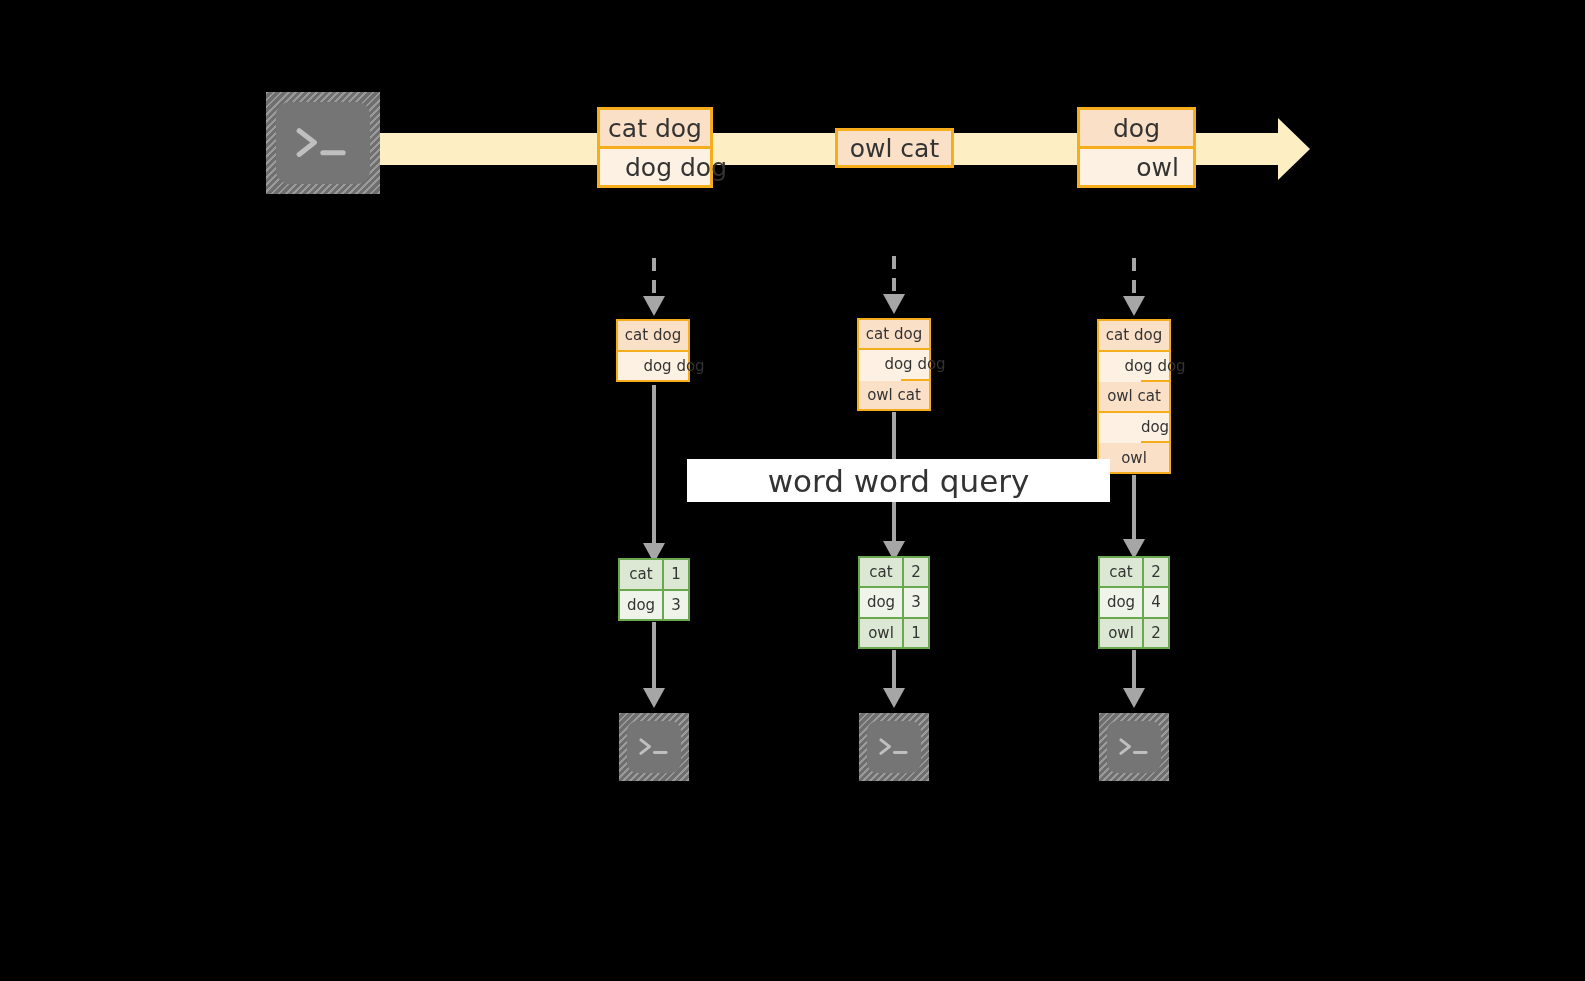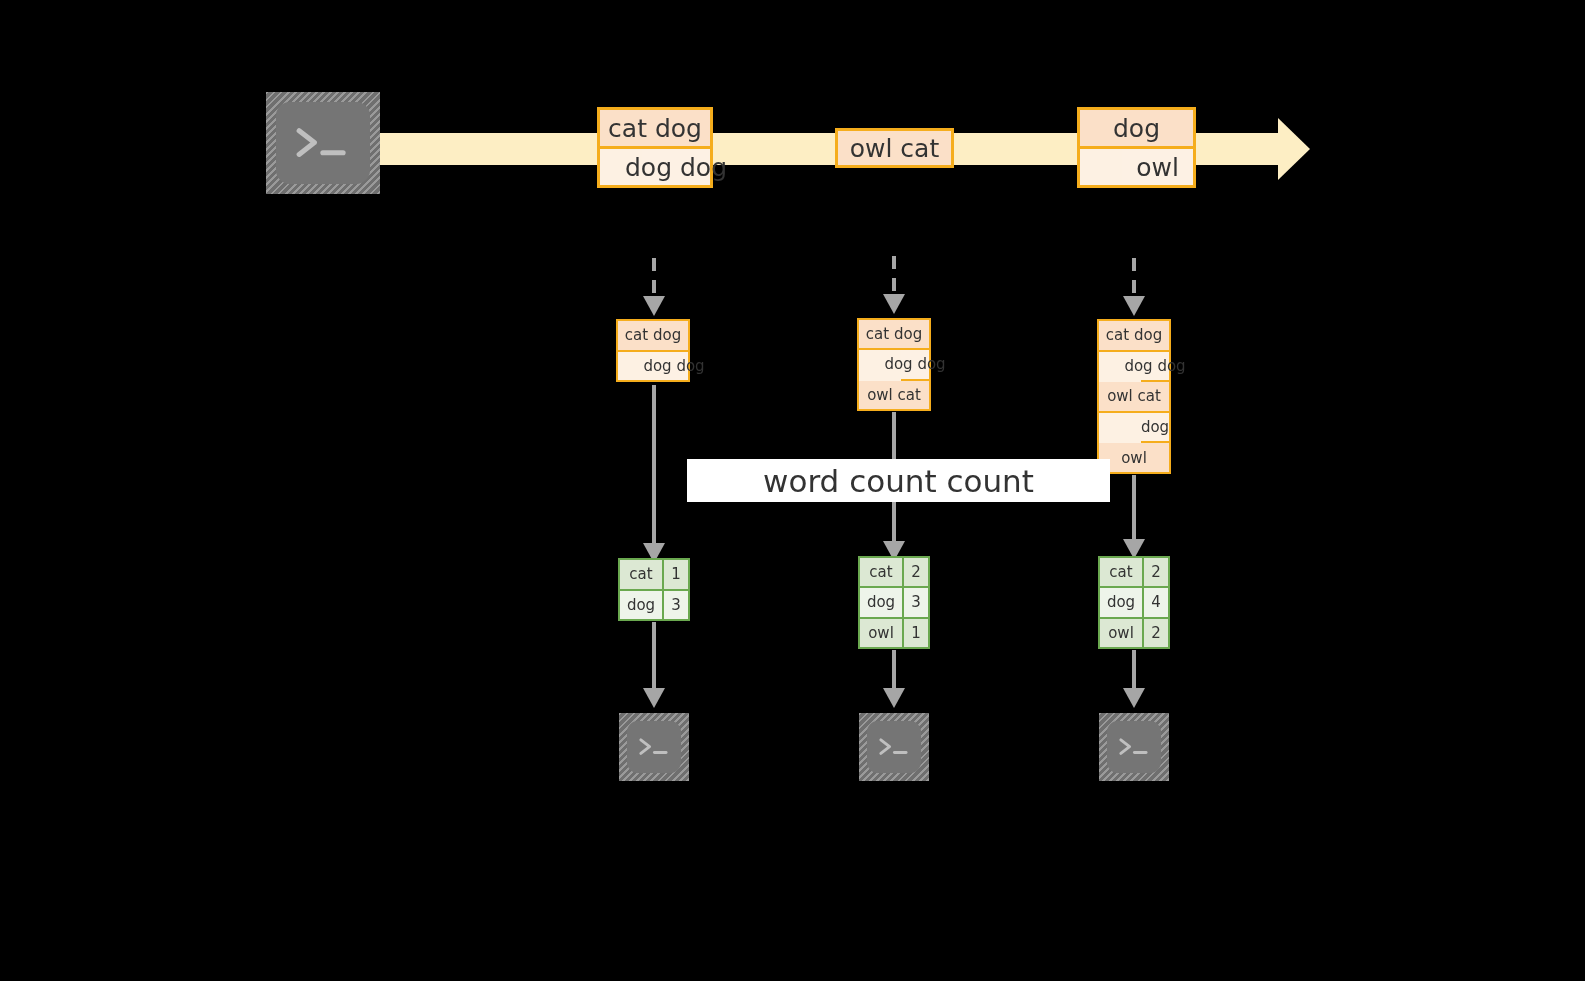--- a/index.html
+++ b/index.html
@@ -209,21 +209,21 @@
   </div>
 
   <div class="obox small" style="left:1097px; top:319px; width:74px; height:155px;">
     <div class="orow dark">cat dog</div>
     <div class="orow light">dog dog</div>
     <div class="orow dark">owl cat</div>
     <div class="orow light">dog</div>
     <div class="orow dark">owl</div>
   </div>
 
-  <div class="label-band" style="left:687px; top:459px; width:423px; height:43px;">word count count</div>
+  <div class="label-band" style="left:687px; top:459px; width:423px; height:43px;">word word query</div>
 
   <div class="gbox" style="left:618px; top:558px; width:72px; height:63px;">
     <div class="grow dark">
       <div class="gcell word">cat</div>
       <div class="gcell count">1</div>
     </div>
     <div class="grow light">
       <div class="gcell word">dog</div>
       <div class="gcell count">3</div>
     </div>

